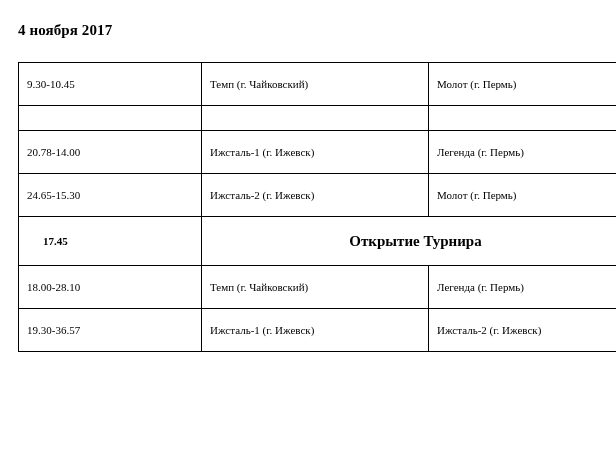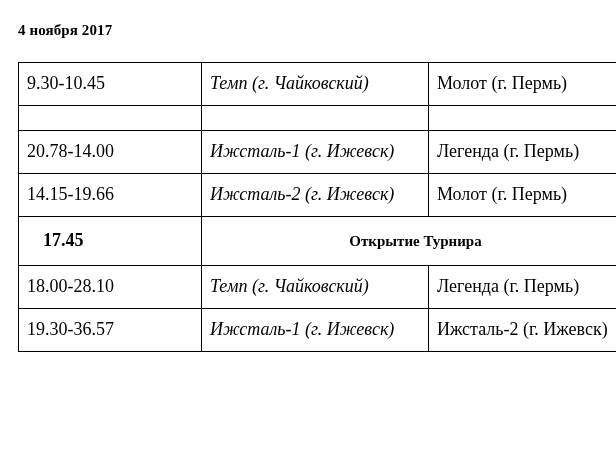--- a/index.html
+++ b/index.html
@@ -34,31 +34,31 @@
   table.schedule {
     position: absolute;
     left: 18px;
     top: 62px;
     width: 562px;
     border-collapse: collapse;
     table-layout: fixed;
   }
   table.schedule td {
     border: 1px solid #000000;
-    font-size: 18px;
+    font-size: 11px;
     font-family: "Liberation Serif", serif;
     padding: 0 8px;
     vertical-align: middle;
     height: 42px;
     line-height: 1.1;
     white-space: nowrap;
     overflow: hidden;
   }
   td.col-time { width: 166px; }
-  td.col-team1 { width: 210px; font-style: italic; }
+  td.col-team1 { width: 210px; }
   td.col-team2 { width: 184px; }
   tr.spacer-row td {
     height: 24px;
   }
   tr.event-row td.event-time {
     font-weight: bold;
     height: 48px;
     padding-left: 24px;
   }
   tr.event-row td.event-title {
@@ -86,21 +86,21 @@
         <td class="col-time"></td>
         <td class="col-team1"></td>
         <td class="col-team2"></td>
       </tr>
       <tr class="match-row">
         <td class="col-time">20.78-14.00</td>
         <td class="col-team1">Ижсталь-1 (г. Ижевск)</td>
         <td class="col-team2">Легенда (г. Пермь)</td>
       </tr>
       <tr class="match-row">
-        <td class="col-time">14.15-19.66</td>
+        <td class="col-time">24.65-15.30</td>
         <td class="col-team1">Ижсталь-2 (г. Ижевск)</td>
         <td class="col-team2">Молот (г. Пермь)</td>
       </tr>
       <tr class="event-row">
         <td class="col-time event-time">17.45</td>
         <td class="event-title" colspan="2">Открытие Турнира</td>
       </tr>
       <tr class="match-row">
         <td class="col-time">18.00-28.10</td>
         <td class="col-team1">Темп (г. Чайковский)</td>

